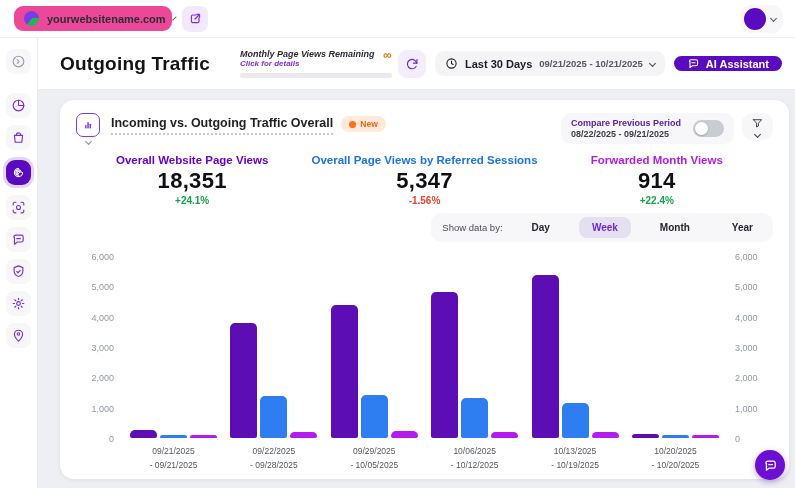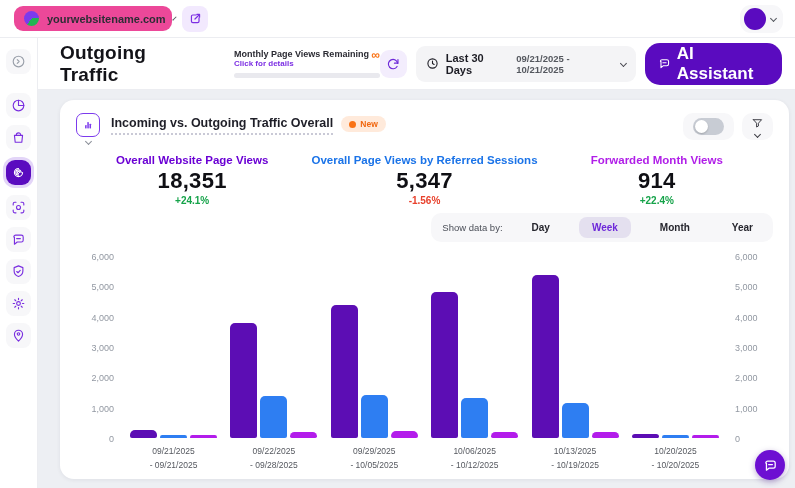--- a/index.html
+++ b/index.html
@@ -26,31 +26,31 @@
   .side-btn.muted { color:#9aa0aa; margin-bottom:12px; }
   .side-btn.active { background:#5a0bbf; color:#fff; border-radius:9px; box-shadow:0 0 0 3px #e3d5f8; margin:3px 0; }
 
   .content { flex:1; display:flex; flex-direction:column; min-width:0; }
 
   
   .page-header { height:52px; background:#fff; border-bottom:1px solid #ecedf1; display:flex; align-items:center; padding:0 13px 0 22px; }
   .page-title { font-size:19px; font-weight:800; color:#131318; letter-spacing:.2px; }
   .quota { width:152px; margin-left:30px; }
   .quota-top { display:flex; align-items:flex-start; }
-  .quota-texts { flex:1; }
+  .quota-texts { flex:1;font-style:italic; }
   .quota-label { font-size:9px; font-weight:700; color:#2b2b33; }
   .quota-link { font-size:8px; font-weight:700; color:#7c2fe3; cursor:pointer; }
   .quota-inf { color:#f97316; font-weight:800; font-size:12px; line-height:1; }
   .quota-bar { height:5px; background:#e9e9ee; border-radius:3px; margin-top:5px; }
   .header-right { margin-left:auto; display:flex; align-items:center; gap:9px; }
   .refresh-btn { width:28px; height:28px; border-radius:9px; background:#f3edfd; color:#6d28d9; display:grid; place-items:center; cursor:pointer; }
   .range-pill { display:flex; align-items:center; gap:7px; background:#f4f4f6; border-radius:9px; padding:6px 10px; cursor:pointer; color:#44444c; }
   .range-label { font-size:11px; font-weight:700; color:#1c1c24; }
   .range-dates { font-size:9.5px; color:#55585f; font-weight:600; }
-  .ai-btn { display:flex; align-items:center; gap:6px; background:#5a0bbf; color:#fff; border-radius:15px; padding:1px 13px; font-size:17px; font-weight:700; cursor:pointer; }
+  .ai-btn { display:flex; align-items:center; gap:6px; background:#5a0bbf; color:#fff; border-radius:15px; padding:1px 13px; font-size:11px; font-weight:700; cursor:pointer; }
 
   
   .main { flex:1; padding:10px 6px 9px 22px; min-height:0; }
   .card { background:#fff; border-radius:14px; height:100%; box-shadow:0 1px 4px rgba(25,25,50,.07); padding:13px 16px 6px; display:flex; flex-direction:column; }
 
   .card-head { display:flex; align-items:flex-start; }
   .chart-ic-wrap { display:flex; flex-direction:column; align-items:center; gap:2px; color:#8a8f98; cursor:pointer; }
   .chart-ic { width:24px; height:24px; border:1.6px solid #7c3aed; border-radius:7px; display:grid; place-items:center; color:#7c3aed; background:#fff; }
   .card-title { font-size:12.5px; font-weight:700; color:#1f1f28; border-bottom:2px dotted #c9c9d6; padding-bottom:3px; margin:3px 0 0 11px; cursor:help; }
   .new-badge { display:flex; align-items:center; gap:4px; background:#ffeadb; color:#f1660e; border-radius:10px; padding:3px 8px; font-size:8.5px; font-weight:700; margin:3px 0 0 8px; }
@@ -256,20 +256,24 @@
             </span>
             <span class="cv"></span>
           </div>
           <div class="card-title">Incoming vs. Outgoing Traffic Overall</div>
           <div class="new-badge">
             <span class="badge-dot"></span>
             <span>New</span>
           </div>
           <div class="card-head-right">
             <div class="compare-pill">
+              <div>
+                <div class="compare-label">Compare Previous Period</div>
+                <div class="compare-dates">08/22/2025 - 09/21/2025</div>
+              </div>
               <div class="toggle">
                   <div class="knob"></div>
                 </div>
             </div>
             <div class="filter-btn">
               <span>
                   <svg width="13" height="13" viewBox="0 0 24 24" fill="none" stroke="currentColor" stroke-width="1.8" stroke-linecap="round" stroke-linejoin="round">
                     <path d="M4.5 5h15l-5.8 6.5v5.2l-3.4 1.8v-7L4.5 5z"></path>
                   </svg>
                 </span>

